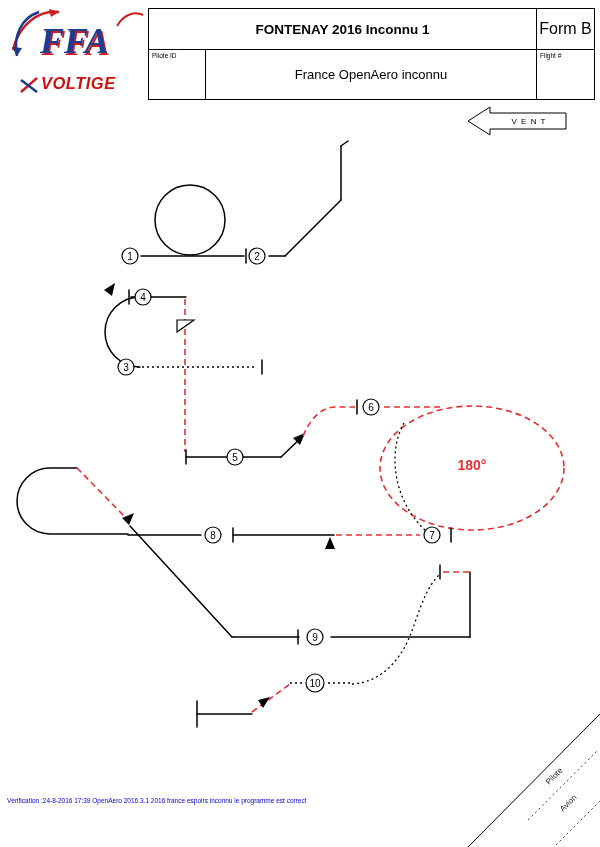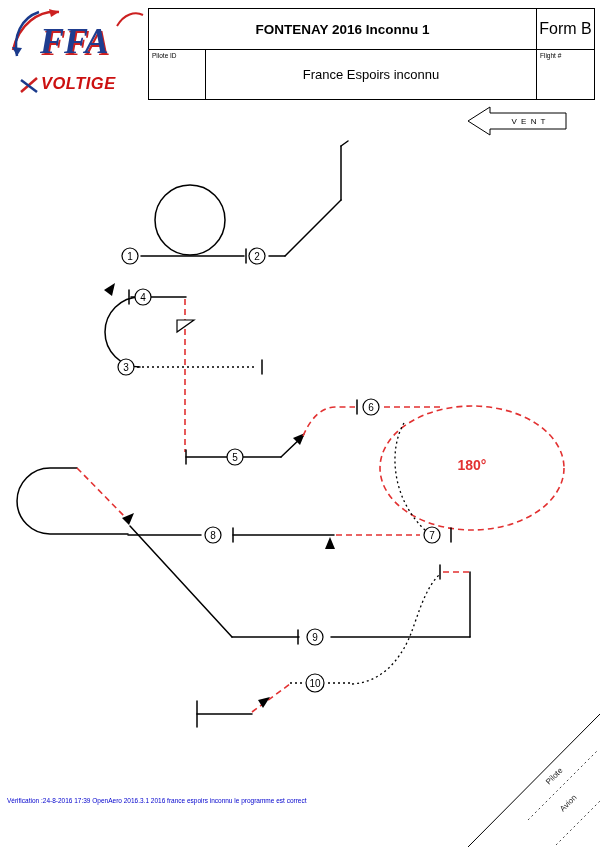--- a/index.html
+++ b/index.html
@@ -53,21 +53,21 @@
     <text x="36" y="85" font-family="Liberation Sans, sans-serif" font-style="italic" font-weight="bold" font-size="16.5" fill="#cc1111" letter-spacing="0.5">VOLTIGE</text>
   </svg>
 
   <div class="hdr-table">
     <div class="hdr-row1">
       <div class="title-cell">FONTENAY 2016 Inconnu 1</div>
       <div class="form-cell">Form B</div>
     </div>
     <div class="hdr-row2">
       <div class="pilot-cell">Pilote ID</div>
-      <div class="subtitle-cell">France Espoirs inconnu</div>
+      <div class="subtitle-cell">France OpenAero inconnu</div>
       <div class="flight-cell">Flight #</div>
     </div>
   </div>
 
   <svg class="diagram" viewBox="0 0 600 847">
 
     <g>
       <path d="M468,121 L490,107 L490,113 L566,113 L566,129 L490,129 L490,135 Z" fill="#fff" stroke="#000" stroke-width="1"></path>
       <text class="wind-label" x="529" y="124">V E N T</text>
     </g>

